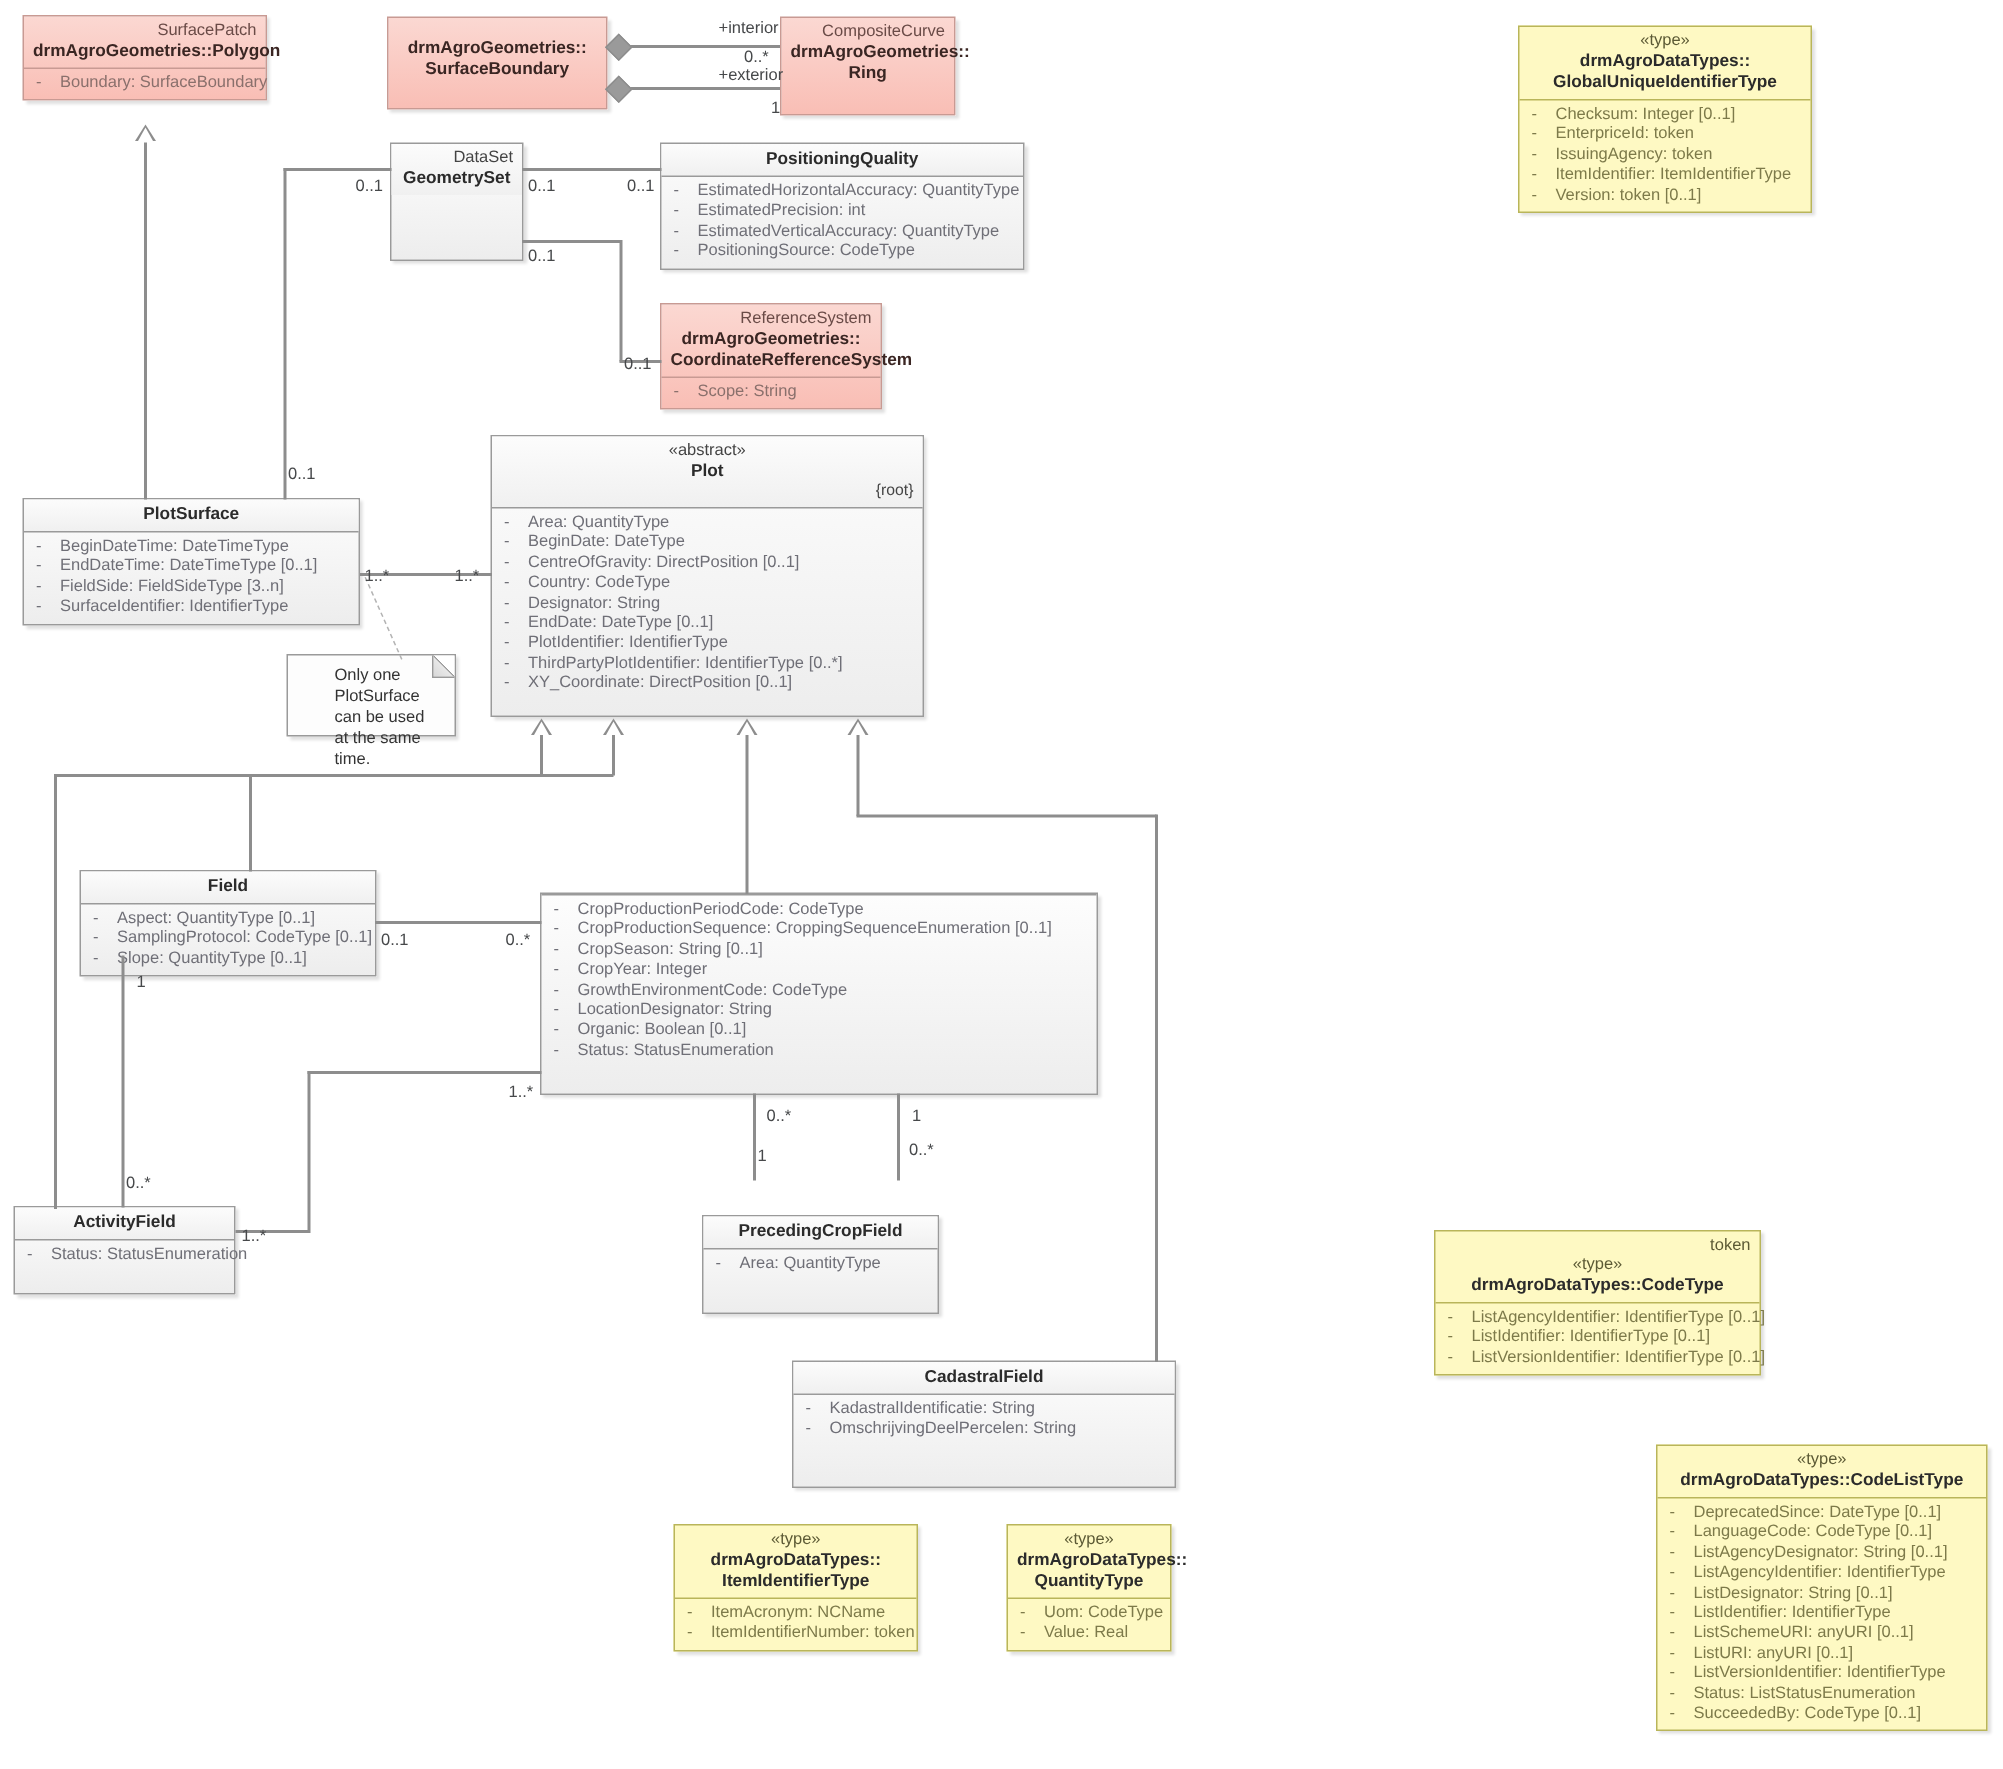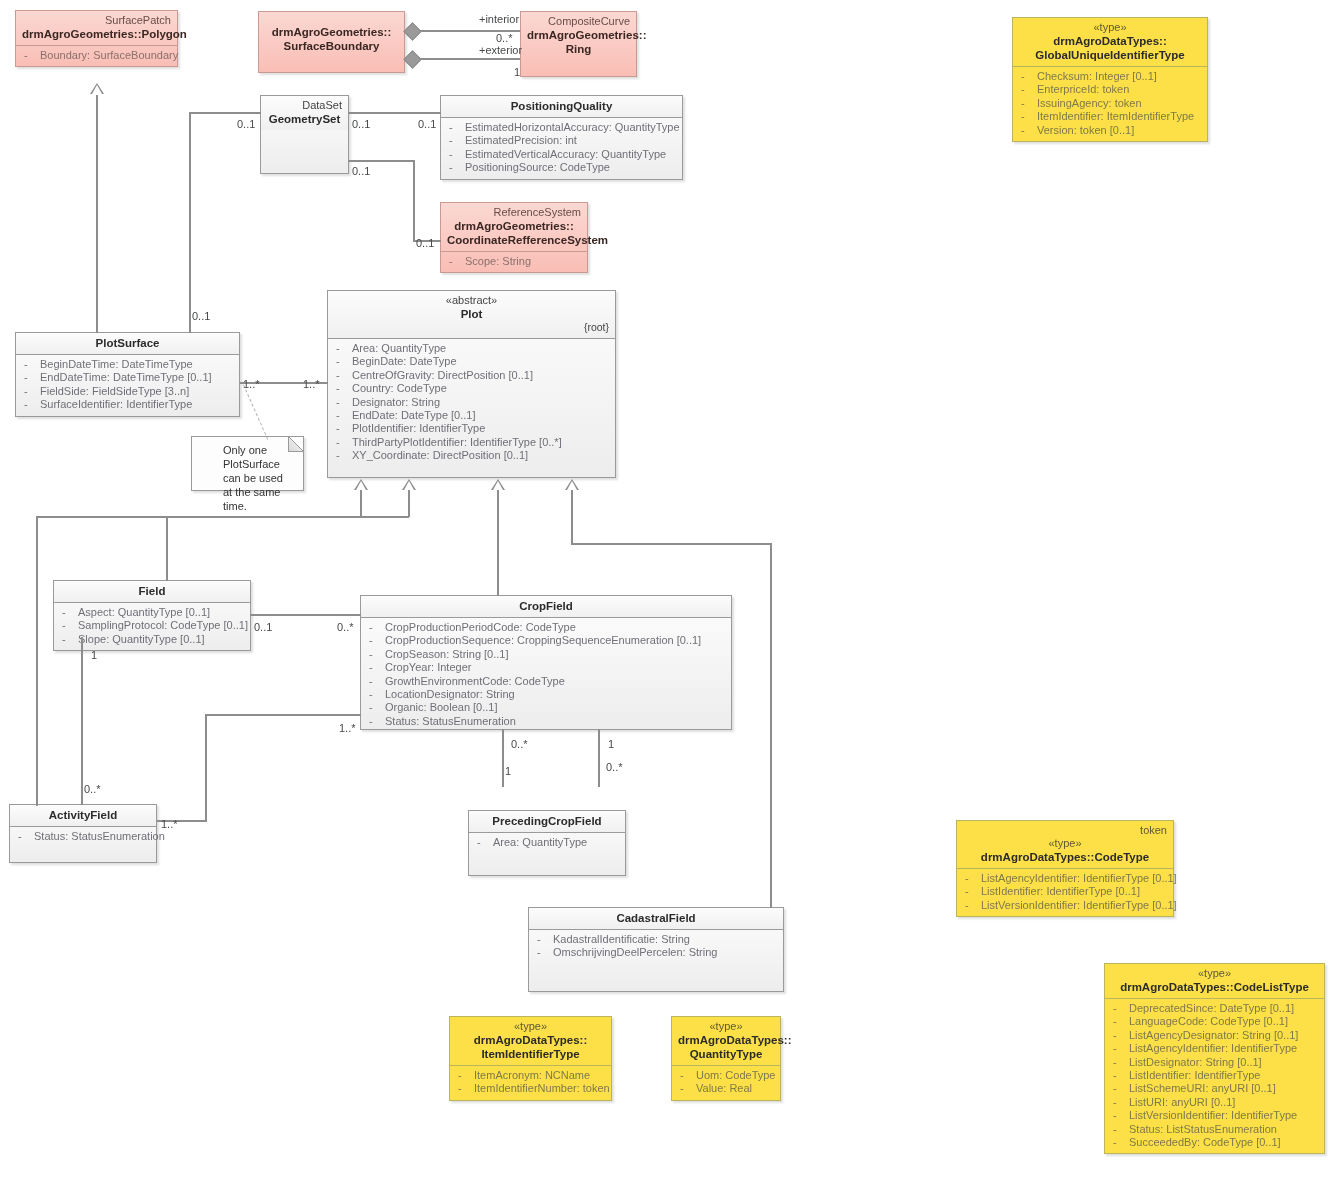--- a/index.html
+++ b/index.html
@@ -24,21 +24,21 @@
   
   .grey{background:linear-gradient(180deg,#fdfdfd 0%,#ededed 100%);}
   .grey .hdr{background:linear-gradient(180deg,#fcfcfc 0%,#f0f0f0 100%);}
   
   .pink{background:linear-gradient(180deg,#fbd8d2 0%,#f9beb5 100%);border-color:#c89a93;}
   .pink .hdr .stereo{color:#6a4b47;}
   .pink .hdr .name{color:#3a2623;}
   .pink .attrs .row, .pink .attrs .row .dash{color:#8a706c;}
   .pink .sep{background:#c89a93;}
   
-  .yellow{background:#fde047;border-color:#b9b55a;}
+  .yellow{background:#fef9c3;border-color:#b9b55a;}
   .yellow .hdr .name{color:#2b2b2b;}
   .yellow .attrs .row,.yellow .attrs .row .dash{color:#7d7a4a;}
   .yellow .sep{background:#b9b55a;}
   .yellow .hdr .stereo{color:#5c5a35;}
 
   
   .note{position:absolute;box-sizing:border-box;background:#fdfdfd;border:1px solid #9a9a9a;
         box-shadow:2px 2px 2px rgba(0,0,0,.13);font-size:11px;color:#333;line-height:14px;
         padding:6px 8px 4px 8px;}
   .note .fold{position:absolute;top:0;right:0;width:14px;height:14px;
@@ -239,23 +239,20 @@
           <span>SamplingProtocol: CodeType [0..1]</span>
         </div>
       <div class="row">
           <span class="dash">-</span>
           <span>Slope: QuantityType [0..1]</span>
         </div>
     </div>
   </div>
 
   <div class="uml grey" style="left:360px;top:595px;width:372px;height:135px;">
-    <div class="hdr">
-      <div class="name">CropField</div>
-    </div>
     <div class="sep"></div>
     <div class="attrs">
       <div class="row">
           <span class="dash">-</span>
           <span>CropProductionPeriodCode: CodeType</span>
         </div>
       <div class="row">
           <span class="dash">-</span>
           <span>CropProductionSequence: CroppingSequenceEnumeration [0..1]</span>
         </div>

